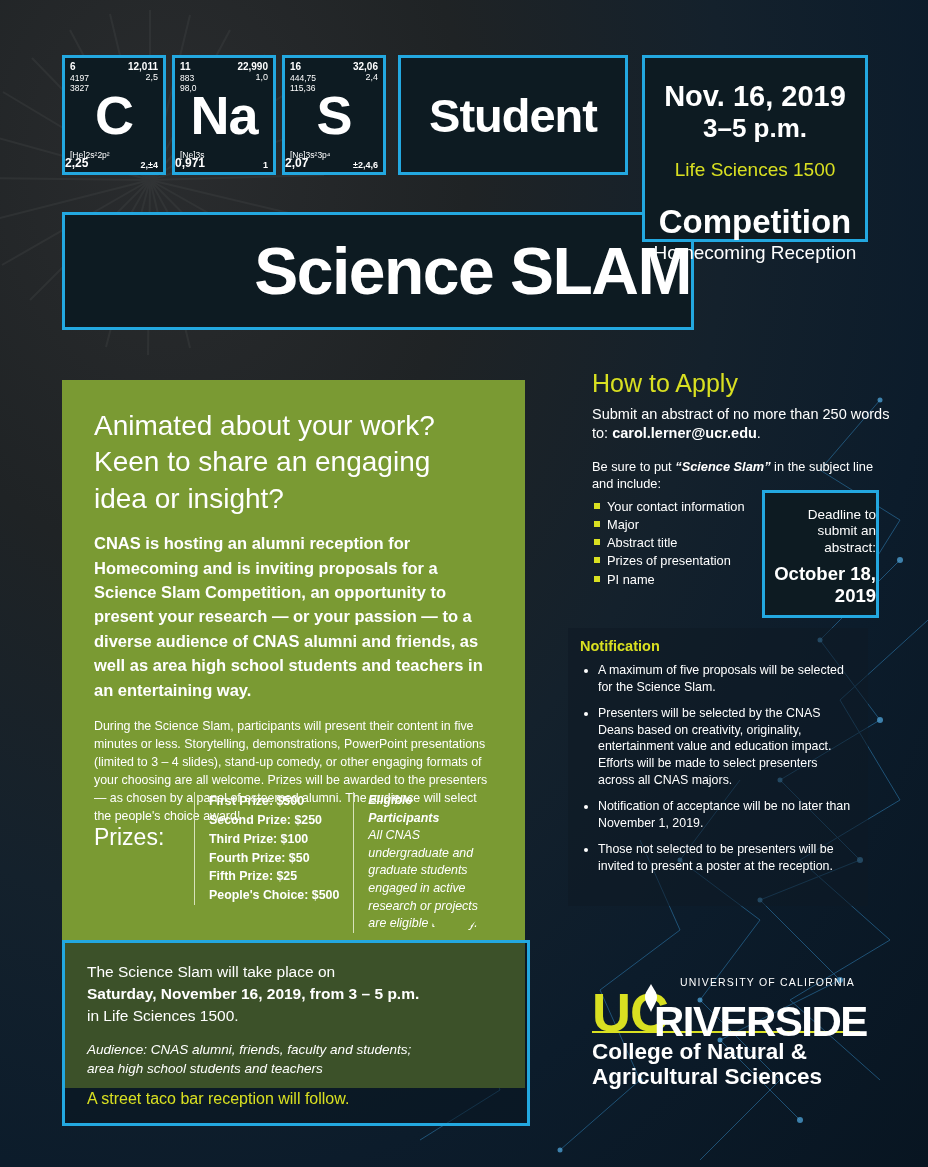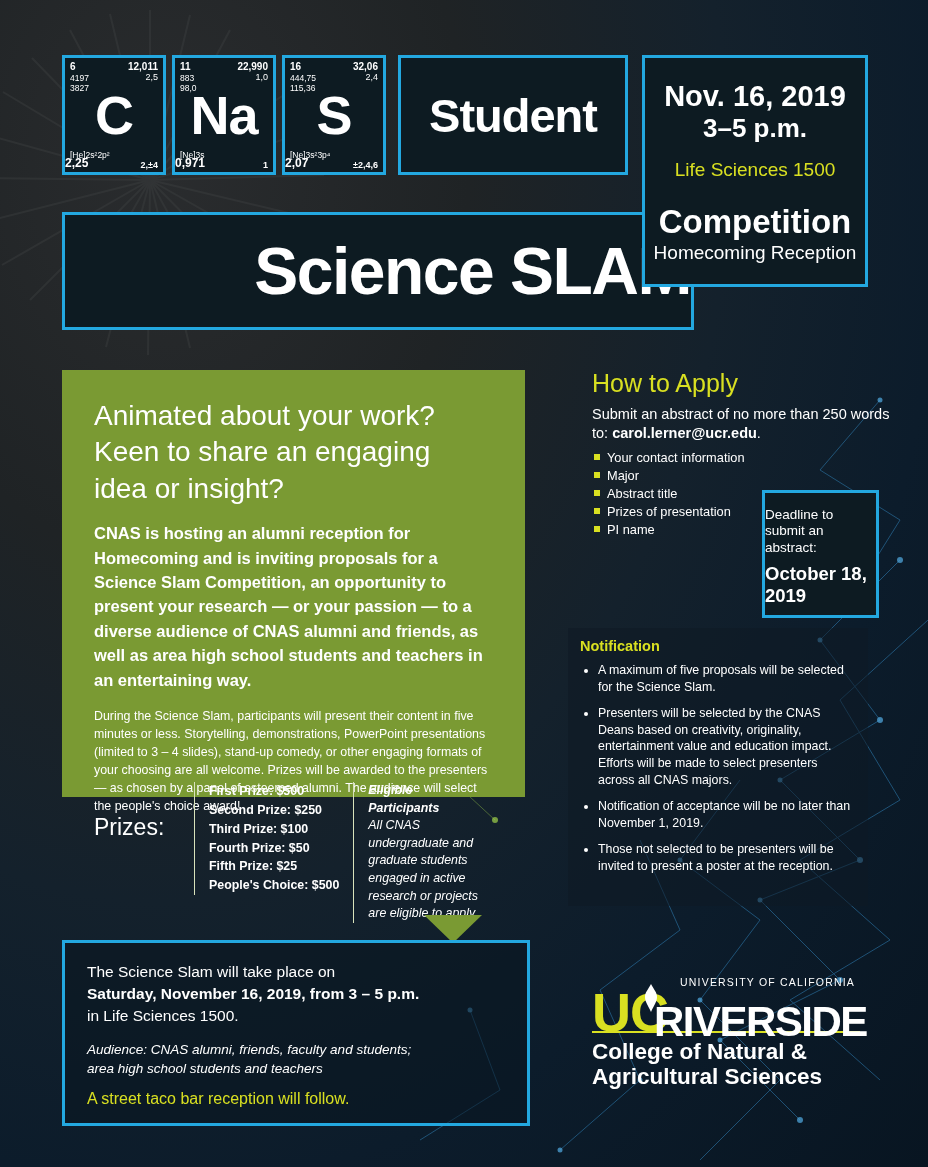--- a/index.html
+++ b/index.html
@@ -74,33 +74,33 @@
   #box-student .word { font-size:47px; font-weight:700; letter-spacing:-1px; }
 
   #box-slam {
     position:absolute; left:62px; top:212px; width:632px; height:118px;
     border:3px solid #23a8e0; background:#0d1b22;
     display:flex; align-items:center; justify-content:flex-end;
   }
   #box-slam .word { font-size:66px; font-weight:700; letter-spacing:-1.5px; }
 
   #box-date {
-    position:absolute; left:642px; top:55px; width:226px; height:232px;
+    position:absolute; left:642px; top:55px; width:226px; height:187px;
     border:3px solid #23a8e0; background:#0d1b22;
     text-align:center; padding-top:22px;
   }
   #box-date .d1 { font-size:29px; font-weight:700; line-height:1.15; }
   #box-date .d2 { font-size:26px; font-weight:700; line-height:1.2; }
   #box-date .d3 { font-size:19px; color:#d9e021; margin-top:14px; font-weight:400;}
   #box-date .d4 { font-size:33px; font-weight:700; margin-top:22px; }
   #box-date .d5 { font-size:19px; font-weight:400; margin-top:1px; }
 
   
   #green-panel {
-    position:absolute; left:62px; top:370px; width:463px; height:427px;
+    position:absolute; left:62px; top:380px; width:463px; height:708px;
     background:#7a9a33;
   }
   #green-tail {
     position:absolute; left:424px; top:915px;
     width:0; height:0;
     border-left:29px solid transparent;
     border-right:29px solid transparent;
     border-top:28px solid #7a9a33;
   }
   .gp-head {
@@ -150,21 +150,21 @@
     font-size:12.8px; line-height:1.42; padding-left:15px; position:relative;
   }
   #apply ul li::before {
     content:""; position:absolute; left:2px; top:5px;
     width:6px; height:6px; background:#d9e021;
   }
 
   #deadline {
     position:absolute; left:762px; top:490px; width:117px; height:128px;
     border:3px solid #23a8e0; background:#0d1b22;
-    text-align:left; padding-top:14px;
+    text-align:right; padding-top:14px;
   }
   #deadline .dl1 { font-size:13.5px; line-height:1.22; }
   #deadline .dl2 { font-size:18.5px; font-weight:700; line-height:1.15; margin-top:7px; }
 
   #notification {
     position:absolute; left:568px; top:628px; width:300px; height:278px;
     background:rgba(14,26,36,0.55);
     padding:10px 12px 0 12px;
   }
   #notification h3 { margin:0; font-size:14.5px; color:#d9e021; font-weight:700; }
@@ -370,20 +370,21 @@
         <div class="t">Eligible Participants</div>
         <div>All CNAS undergraduate and graduate students engaged in active research or projects are eligible to apply.</div>
       </div>
     </div>
   </div>
   <div id="green-tail"></div>
 
   <div id="apply">
     <h2>How to Apply</h2>
     <div class="p1"><span>Submit an abstract of no more than 250 words to: </span><b>carol.lerner@ucr.edu</b><span>.</span></div>
+    <div class="p2"><span>Be sure to put </span><i>“Science Slam”</i><span> in the subject line and include:</span></div>
     <ul>
       <li>Your contact information</li>
       <li>Major</li>
       <li>Abstract title</li>
       <li>Prizes of presentation</li>
       <li>PI name</li>
     </ul>
   </div>
 
   <div id="deadline">

